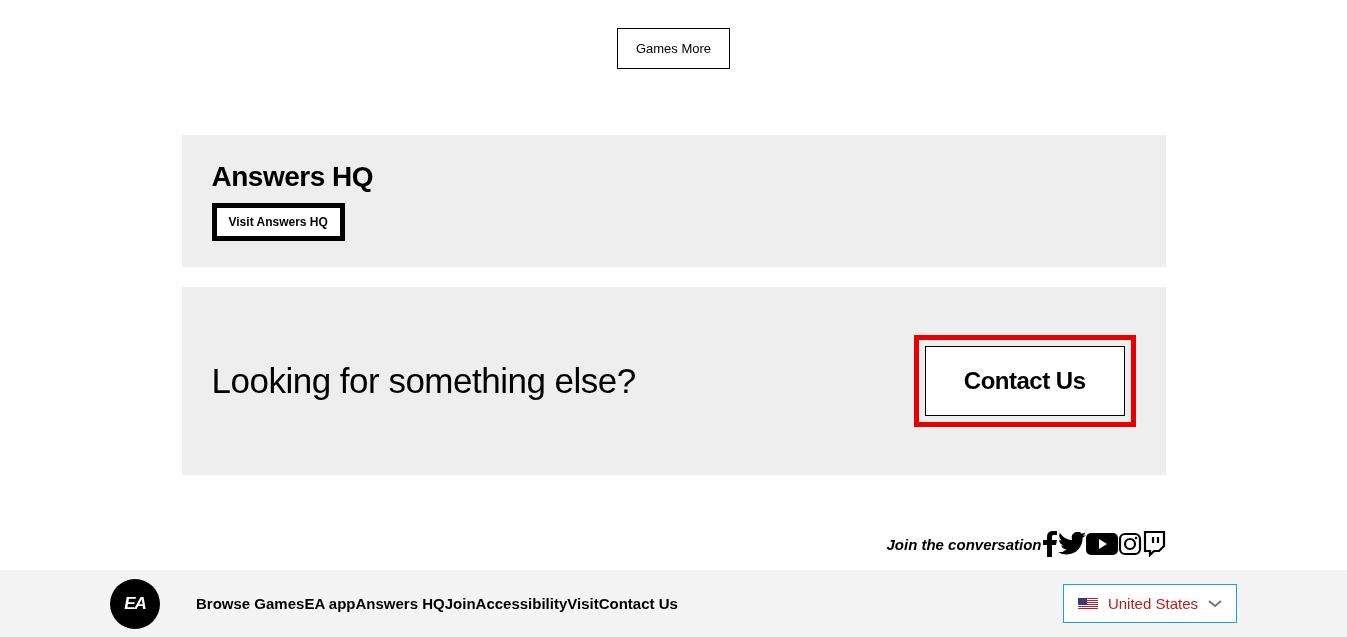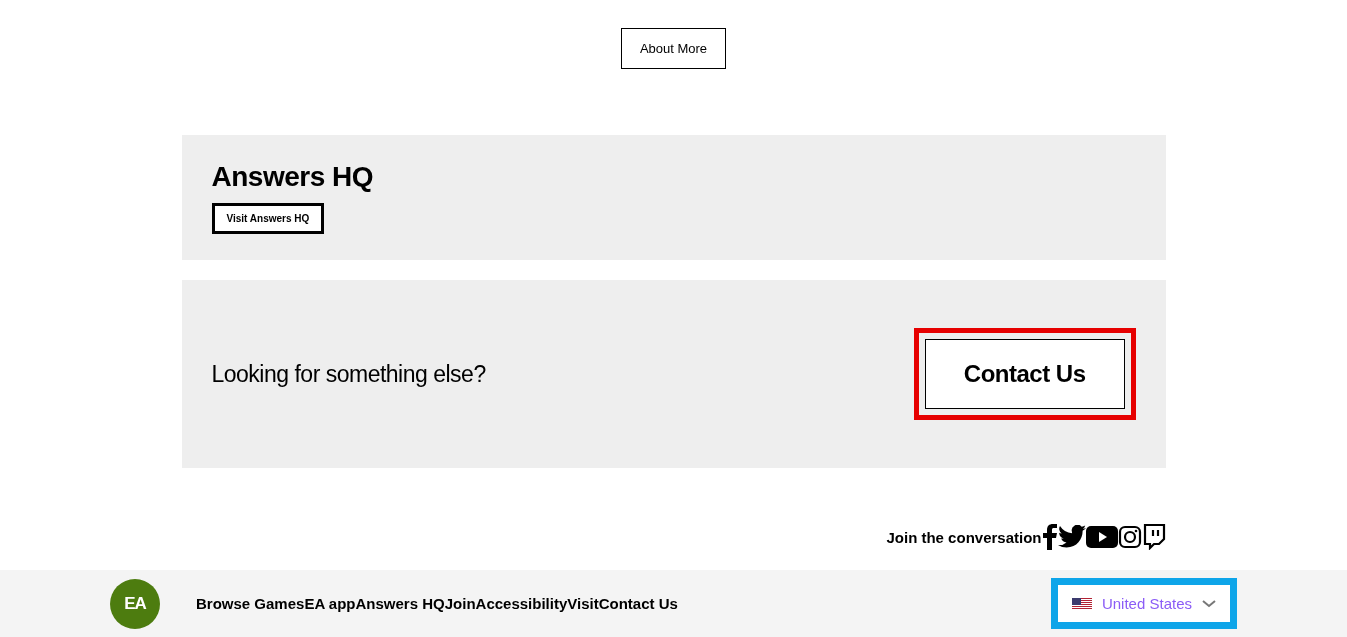--- a/index.html
+++ b/index.html
@@ -38,34 +38,34 @@
     font-weight: 600;
     margin-bottom: 10px;
     letter-spacing: -.5px;
   }
   .panel p {
     font-size: 15px;
     margin-bottom: 14px;
   }
   .visit-btn {
     background: #fff;
-    border: 3px solid #000000;
+    border: 5px solid #000000;
     padding: 7px 12px;
     font-weight: 700;
-    font-size: 10px;
+    font-size: 12px;
     cursor: pointer;
   }
   .contact-panel {
     display: flex;
     align-items: center;
     justify-content: space-between;
     padding: 48px 30px;
   }
   .contact-panel .q {
-    font-size: 23px;
+    font-size: 35px;
     font-weight: 500;
     letter-spacing: -.5px;
   }
   .highlight-box {
     border: 5px solid #e60000;
     padding: 6px;
   }
   .contact-btn {
     background: #fff;
     border: 1px solid #000;
@@ -75,20 +75,21 @@
     cursor: pointer;
     letter-spacing: -.5px;
   }
   .social-row {
     width: 984px;
     margin: 56px auto 0;
     display: flex;
     justify-content: flex-end;
     align-items: center;
     padding-right: 0;
+    font-style: italic;
   }
   .social-row .label {
     font-weight: 700;
     font-size: 15px;
   }
   .social-row .ico svg { display:block; }
   .footer {
     position: absolute;
     bottom: 0;
     left: 0;
@@ -96,70 +97,71 @@
     height: 67px;
     background: #f4f4f4;
     display: flex;
     align-items: center;
     padding: 0 110px;
   }
   .ea-circle {
     width: 50px;
     height: 50px;
     border-radius: 50%;
-    background: #4d7c0f;
+    background: #000000;
     color: #fff;
     display: flex;
     align-items: center;
     justify-content: center;
     font-weight: 800;
     font-size: 17px;
     letter-spacing: -1px;
+    font-style: italic;
     margin-right: 36px;
   }
   .footer-nav {
     display: flex;
   }
   .footer-nav a {
     color: #000;
     text-decoration: none;
     font-weight: 700;
     font-size: 15px;
     cursor: pointer;
   }
   .region {
     margin-left: auto;
-    border: 7px solid #0ea5e9;
+    border: 1px solid #0ea5e9;
     background: #fff;
     padding: 10px 14px;
     display: flex;
     align-items: center;
     gap: 10px;
     cursor: pointer;
-    color: #8b5cf6;
+    color: #b91c1c;
     font-size: 15px;
   }
   .flag {
     width: 20px; height: 12px;
     background: linear-gradient(#b22234 0 8%, #fff 8% 16%, #b22234 16% 24%, #fff 24% 32%, #b22234 32% 40%, #fff 40% 48%, #b22234 48% 56%, #fff 56% 64%, #b22234 64% 72%, #fff 72% 80%, #b22234 80% 88%, #fff 88% 100%);
     position: relative;
   }
   .flag::before {
     content: "";
     position: absolute;
     left: 0; top: 0;
     width: 9px; height: 7px;
     background: #3c3b6e;
   }
 </style>
 </head>
 <body>
 
 <div class="loadmore-wrap">
-  <button class="loadmore-btn">About More</button>
+  <button class="loadmore-btn">Games More</button>
 </div>
 
 <div class="content">
   <div class="panel">
     <h2>Answers HQ</h2>
     <button class="visit-btn">Visit Answers HQ</button>
   </div>
 
   <div class="panel small-gap contact-panel">
     <div class="q">Looking for something else?</div>

